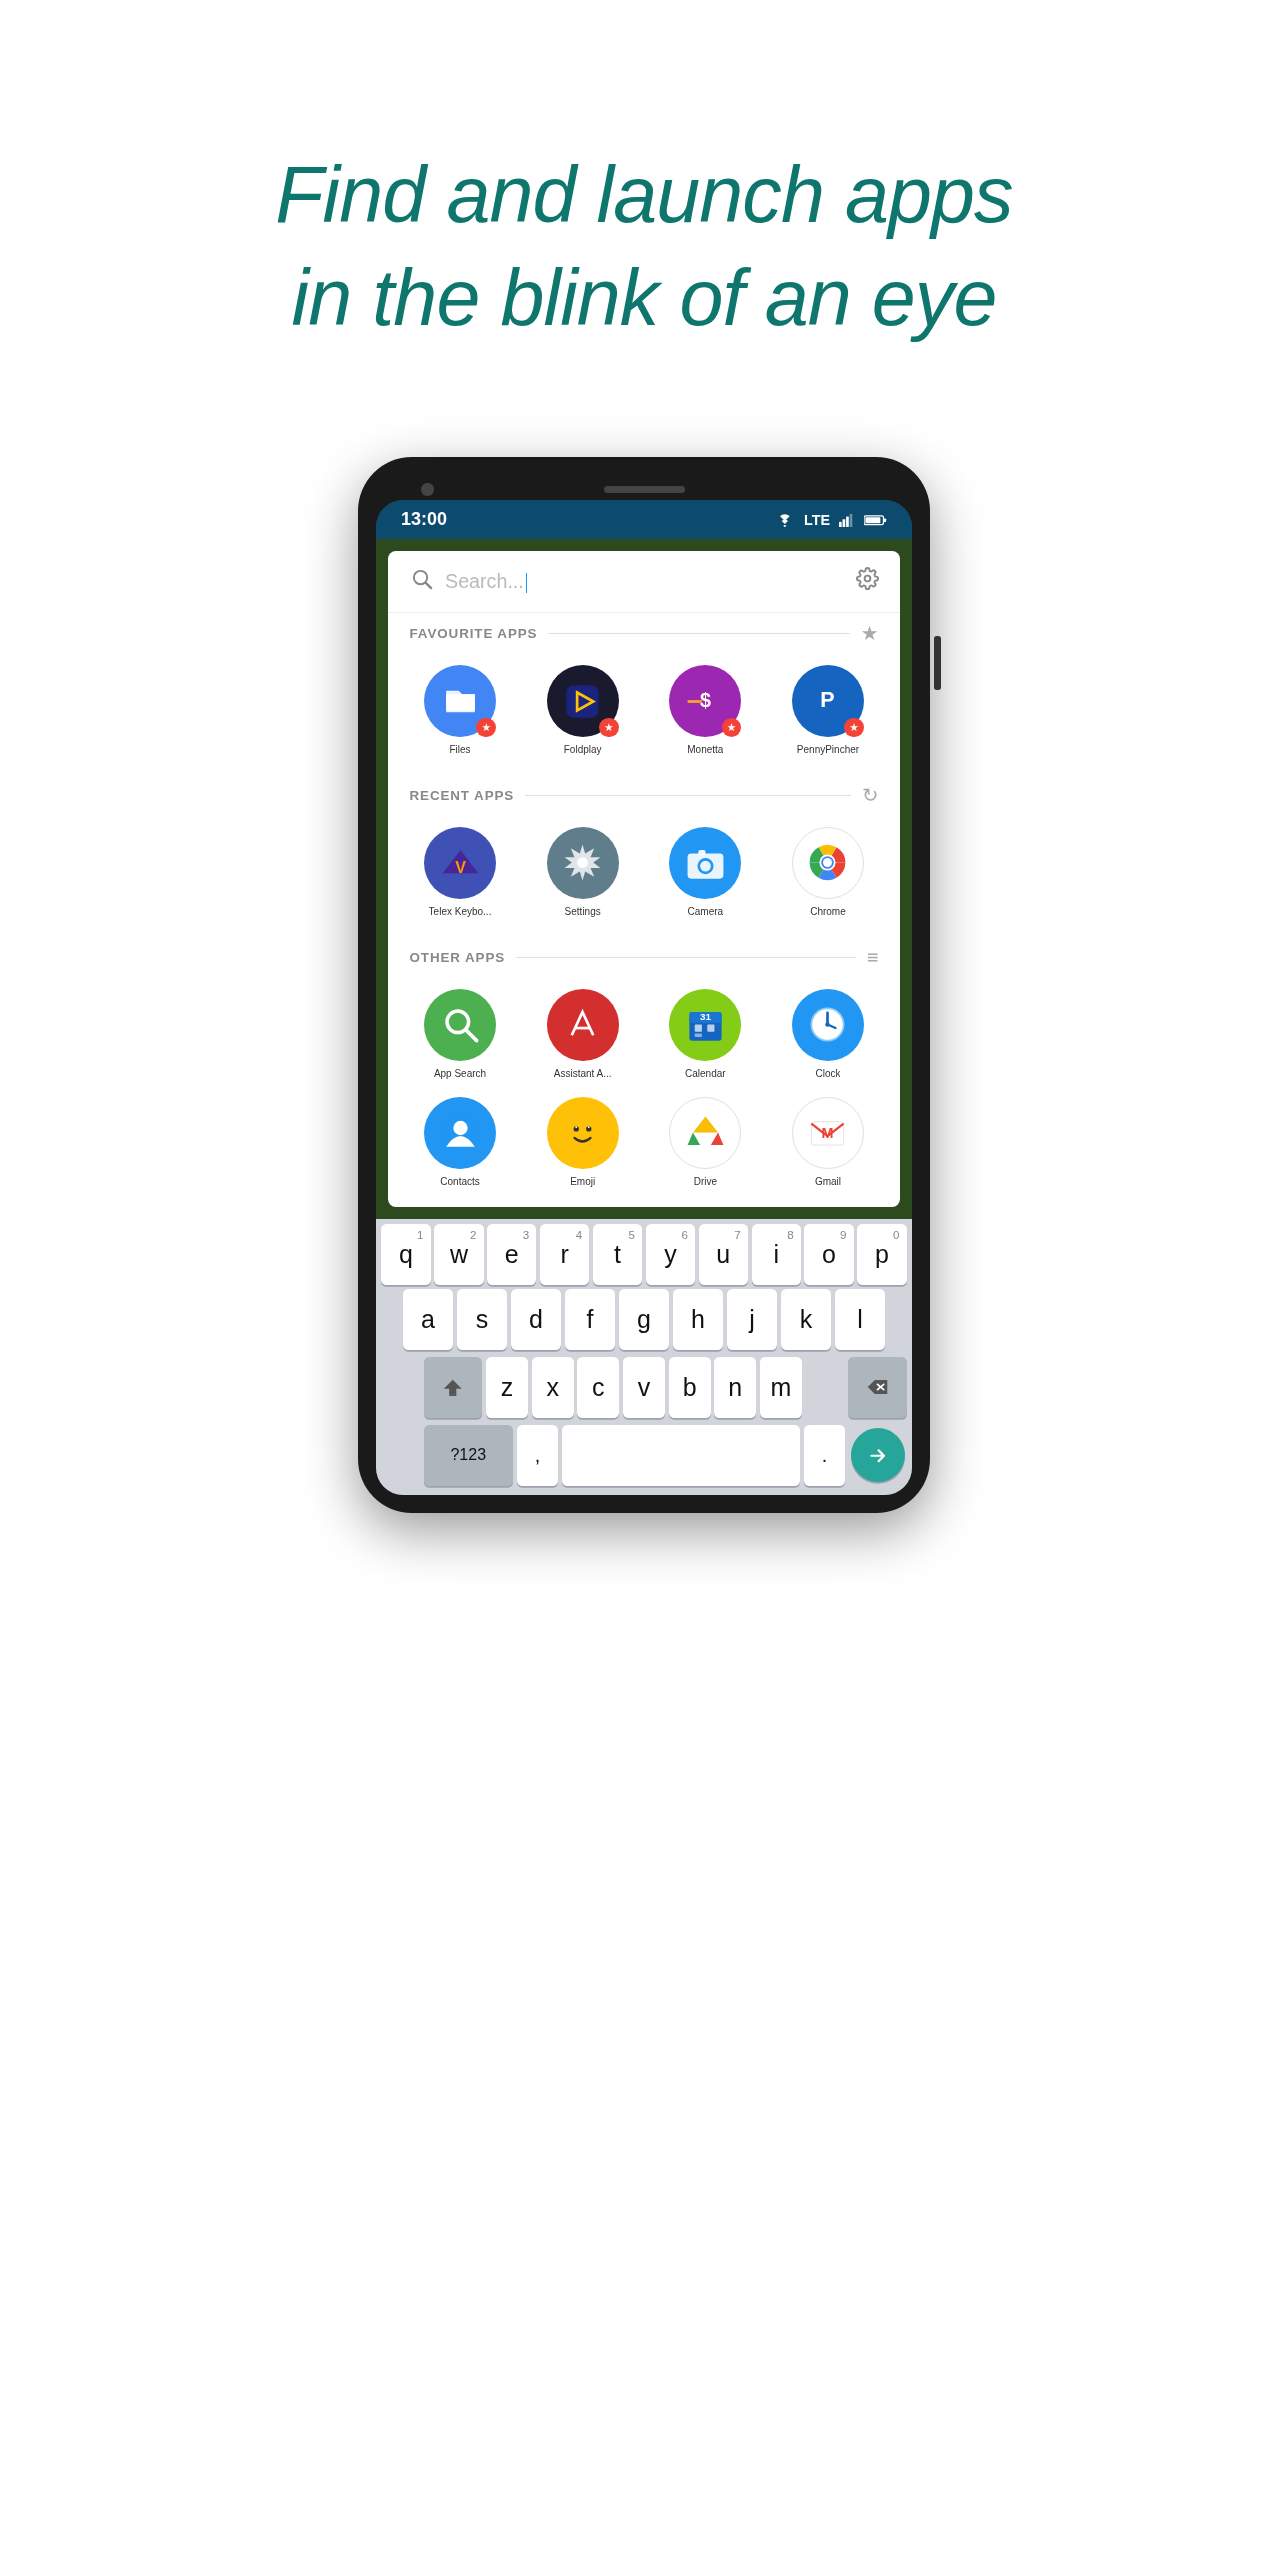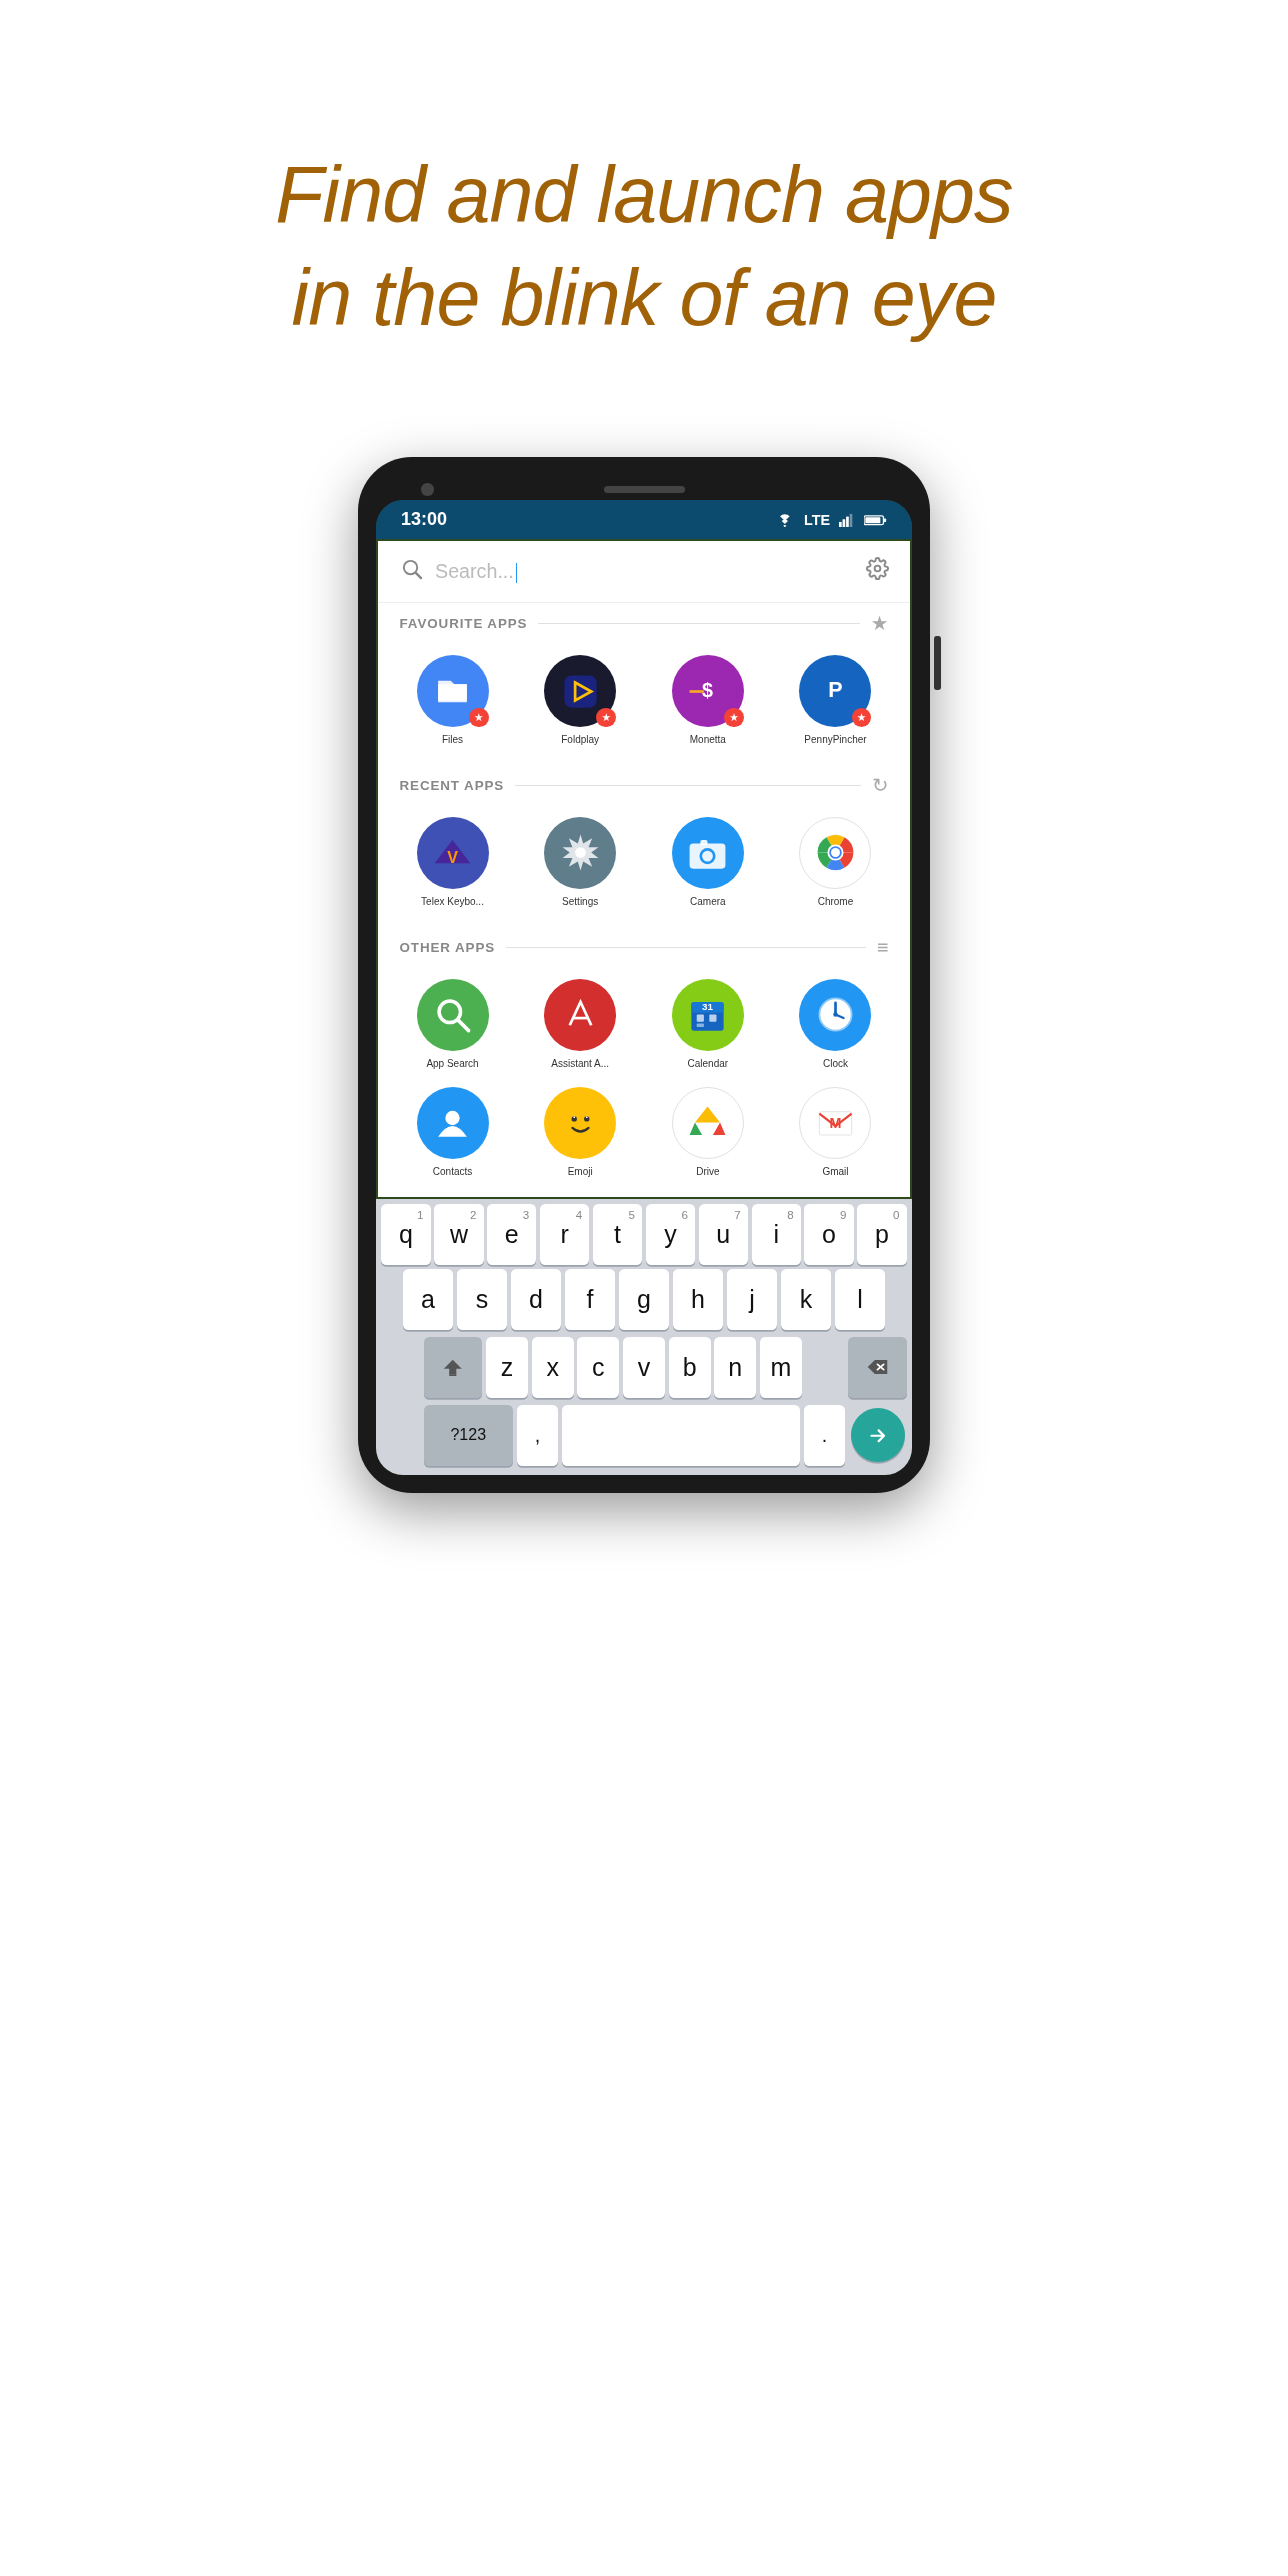--- a/index.html
+++ b/index.html
@@ -10,21 +10,21 @@
       font-family: 'Arial', sans-serif;
       display: flex;
       flex-direction: column;
       align-items: center;
     }
 
     
     .hero-text {
       text-align: center;
       padding: 72px 107px 54px;
-      color: #a16207;
+      color: #0f766e;
       font-size: 79px;
       font-style: italic;
       font-weight: 400;
       line-height: 1.3;
       letter-spacing: -0.9px;
     }
 
     
     .phone-frame {
       width: 572px;
@@ -81,22 +81,22 @@
     .status-icons {
       display: flex;
       align-items: center;
       gap: 9px;
       font-size: 14.3px;
     }
 
     
     .launcher-panel {
       background: white;
-      margin: 2px;
-      border-radius: 0;
+      margin: 12px;
+      border-radius: 8px;
     }
 
     
     .search-bar {
       display: flex;
       align-items: center;
       padding: 16px 21.5px;
       gap: 12.5px;
       border-bottom: 0.9px solid #eee;
     }

